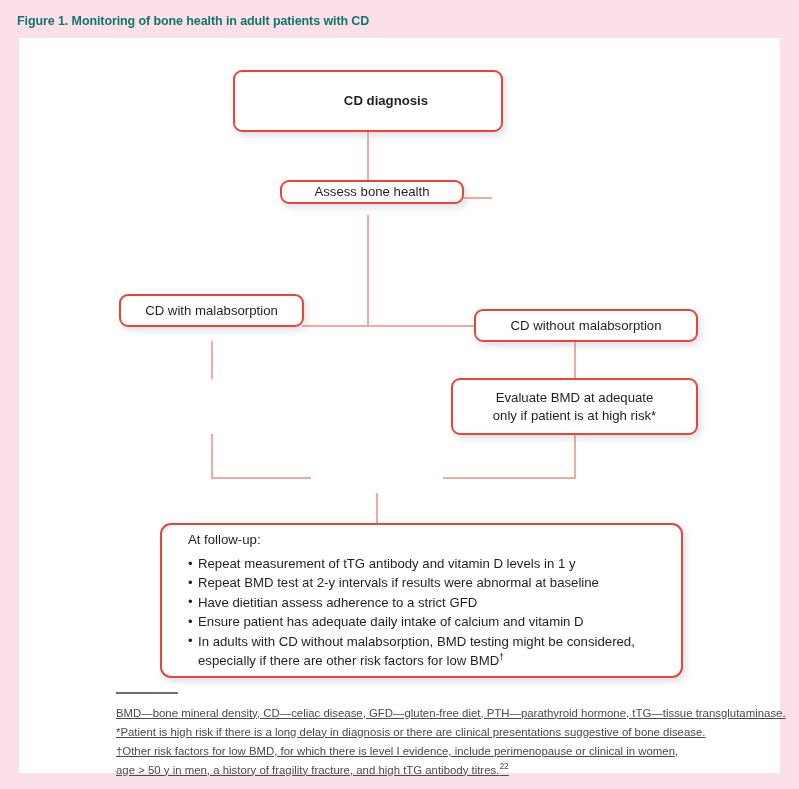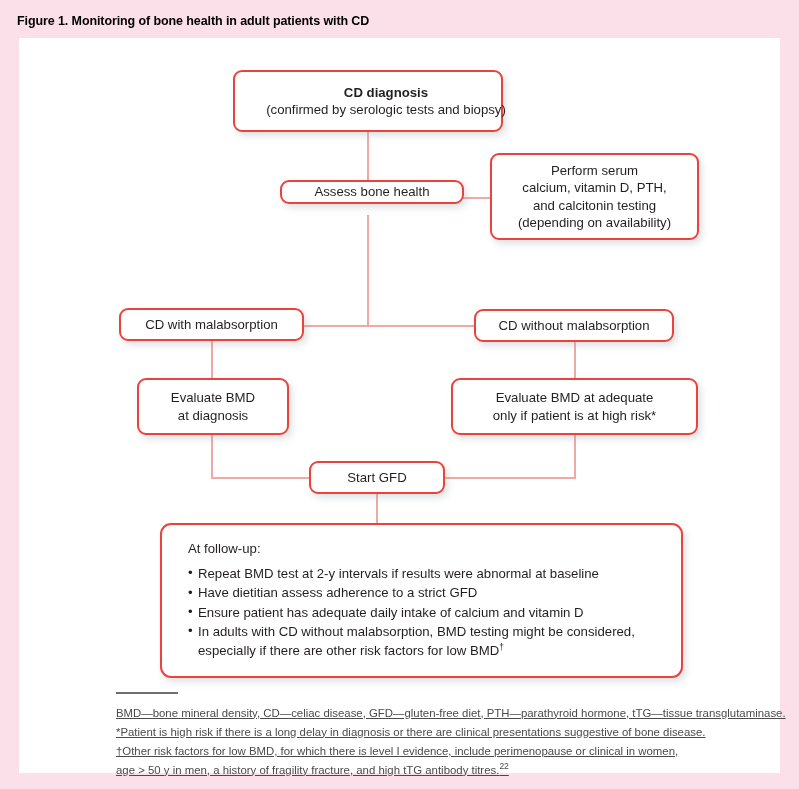--- a/index.html
+++ b/index.html
@@ -21,21 +21,21 @@
     box-sizing: border-box;
   }
 
   
   .figure-caption {
     position: absolute;
     left: 17px;
     top: 14px;
     font-size: 12.5px;
     font-weight: bold;
-    color: #000000;
+    color: #0f766e;
     letter-spacing: -0.1px;
     white-space: nowrap;
   }
 
   
   .card {
     position: absolute;
     left: 19px;
     top: 38px;
     width: 761px;
@@ -82,22 +82,22 @@
   .node .ttl {
     font-weight: bold;
     display: block;
   }
   .node .ln { display: block; white-space: nowrap; }
 
   
   #node-dx        { left: 214px; top: 32px;  width: 270px; height: 62px; padding-left: 44px; }
   #node-assess    { left: 261px; top: 142px; width: 184px; height: 24px; }
   #node-labs      { left: 471px; top: 115px; width: 209px; height: 87px; }
-  #node-with      { left: 100px; top: 270px; width: 185px; height: 33px; }
-  #node-without   { left: 455px; top: 271px; width: 200px; height: 33px; }
+  #node-with      { left: 100px; top: 256px; width: 185px; height: 33px; }
+  #node-without   { left: 455px; top: 271px; width: 224px; height: 33px; }
   #node-bmd-left  { left: 118px; top: 340px; width: 152px; height: 57px; }
   #node-bmd-right { left: 432px; top: 340px; width: 247px; height: 57px; }
   #node-gfd       { left: 290px; top: 423px; width: 136px; height: 33px; }
 
   
   #node-followup {
     left: 141px;
     top: 485px;
     width: 523px;
     height: 155px;
@@ -185,59 +185,46 @@
       <div class="line v" style="left:192px; top:396px; height:44px;"></div>
       <div class="line h" style="left:192px; top:439px; width:100px;"></div>
 
       <div class="line v" style="left:555px; top:396px; height:44px;"></div>
       <div class="line h" style="left:424px; top:439px; width:133px;"></div>
 
       <div class="line v" style="left:357px; top:455px; height:32px;"></div>
 
       <div class="node" id="node-dx">
         <span class="ttl ln">CD diagnosis</span>
-        <span class="ln">(confirmed by serologic tests and biopsy)</span>
       </div>
 
       <div class="node" id="node-assess">
         <span class="ln">Assess bone health</span>
       </div>
 
-      <div class="node" id="node-labs">
-        <span class="ln">Perform serum</span>
-        <span class="ln">calcium, vitamin D, PTH,</span>
-        <span class="ln">and calcitonin testing</span>
-        <span class="ln">(depending on availability)</span>
-      </div>
 
       <div class="node" id="node-with">
         <span class="ln">CD with malabsorption</span>
       </div>
 
       <div class="node" id="node-without">
         <span class="ln">CD without malabsorption</span>
       </div>
 
-      <div class="node" id="node-bmd-left">
-        <span class="ln">Evaluate BMD</span>
-        <span class="ln">at diagnosis</span>
-      </div>
 
       <div class="node" id="node-bmd-right">
         <span class="ln">Evaluate BMD at adequate</span>
         <span class="ln">only if patient is at high risk*</span>
       </div>
 
-      <div class="node" id="node-gfd">
-        <span class="ln">Start GFD</span>
-      </div>
 
       <div class="node" id="node-followup">
         <div class="fu-head">At follow-up:</div>
         <ul>
+          <li>Repeat measurement of tTG antibody and vitamin D levels in 1 y</li>
           <li>Repeat BMD test at 2-y intervals if results were abnormal at baseline</li>
           <li>Have dietitian assess adherence to a strict GFD</li>
           <li>Ensure patient has adequate daily intake of calcium and vitamin D</li>
           <li><span>In adults with CD without malabsorption, BMD testing might be considered,</span><span class="cont"><span>especially if there are other risk factors for low BMD</span><sup>†</sup></span></li>
         </ul>
       </div>
 
     </div>
 
     <div class="footnotes">

